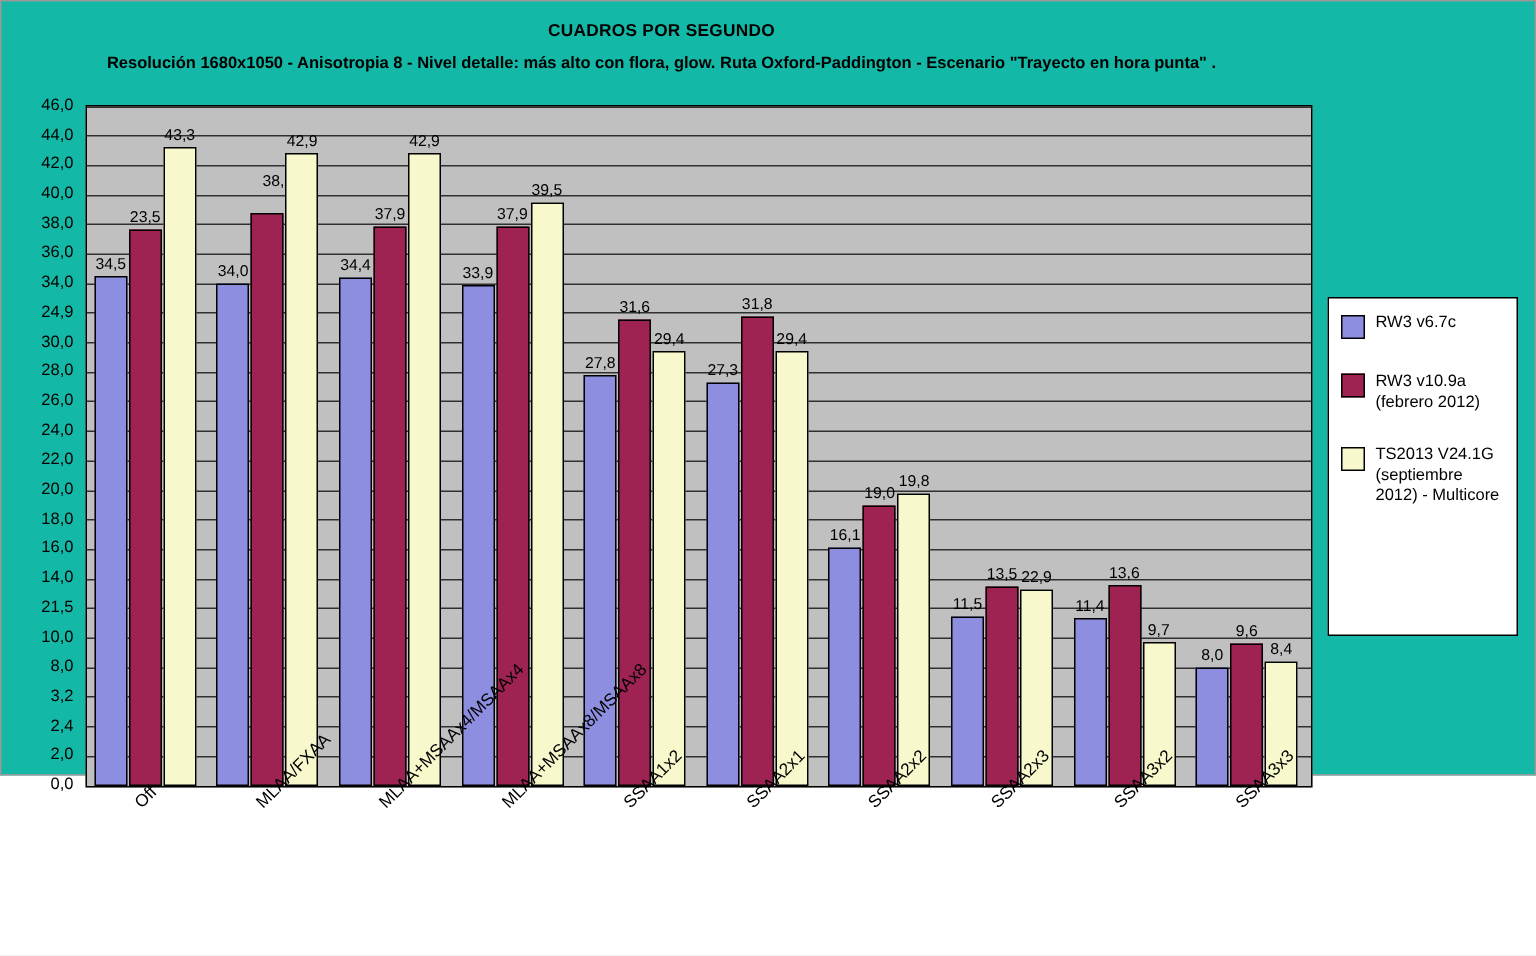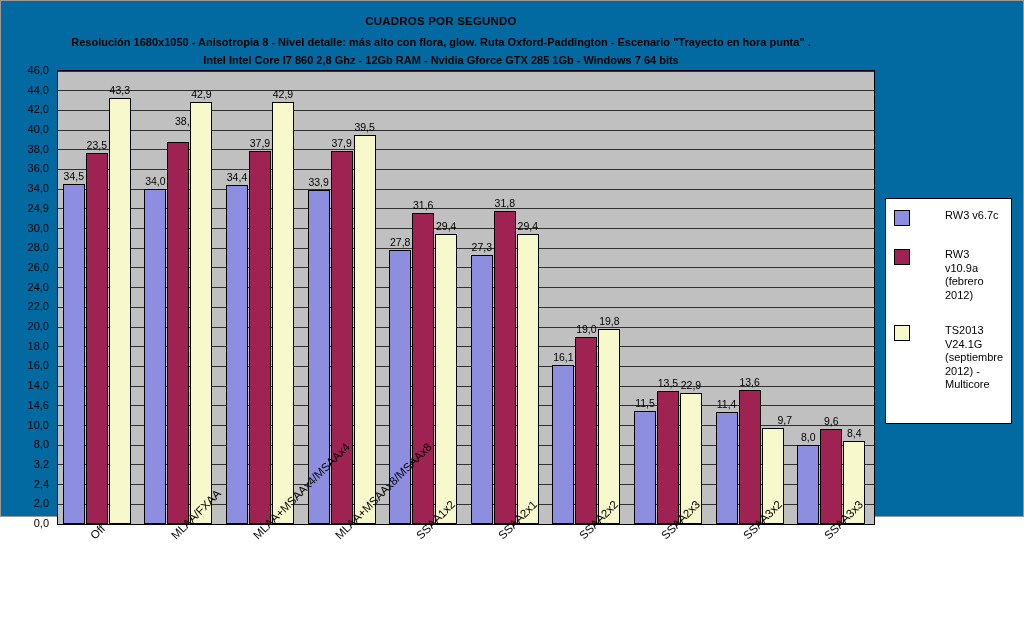--- a/index.html
+++ b/index.html
@@ -12,21 +12,21 @@
     height: 637px;
     font-family: "Liberation Sans", sans-serif;
     overflow: hidden;
   }
   #page {
     position: relative;
     width: 1024px;
     height: 517px;
     box-sizing: border-box;
     border: 1px solid #999;
-    background: #0369a1;
+    background: #14b8a6;
   }
 
   
   .titles {
     position: absolute;
     left: 0;
     top: 14px;
     width: 880px;
     text-align: center;
   }
@@ -141,21 +141,20 @@
     height: 226px;
     background: #ffffff;
     border: 1px solid #000;
     box-sizing: border-box;
     padding: 10px 6px 0 8px;
   }
   .legend-item {
     display: flex;
     align-items: flex-start;
     margin-bottom: 22px;
-    gap: 28px;
   }
   .swatch {
     width: 14px;
     height: 14px;
     border: 1px solid #000;
     margin-right: 7px;
     flex: 0 0 auto;
     margin-top: 1px;
   }
   .legend-text {
@@ -165,31 +164,30 @@
   }
 </style>
 </head>
 <body>
 
 <div id="page">
 
   <div class="titles">
     <div class="title-main">CUADROS POR SEGUNDO</div>
     <div class="title-sub">Resolución 1680x1050 - Anisotropia 8 - Nivel detalle: más alto con flora, glow. Ruta Oxford-Paddington - Escenario "Trayecto en hora punta" .</div>
-    <div class="title-sub2">Intel Intel Core I7 860 2,8 Ghz - 12Gb RAM - Nvidia Gforce GTX 285 1Gb - Windows 7 64 bits</div>
   </div>
 
   <div id="ylabels">
       <div class="ytick" style="top: 448px;">0,0</div>
       <div class="ytick" style="top: 428.304px;">2,0</div>
       <div class="ytick" style="top: 408.609px;">2,4</div>
       <div class="ytick" style="top: 388.913px;">3,2</div>
       <div class="ytick" style="top: 369.217px;">8,0</div>
       <div class="ytick" style="top: 349.522px;">10,0</div>
-      <div class="ytick" style="top: 329.826px;">14,6</div>
+      <div class="ytick" style="top: 329.826px;">21,5</div>
       <div class="ytick" style="top: 310.13px;">14,0</div>
       <div class="ytick" style="top: 290.435px;">16,0</div>
       <div class="ytick" style="top: 270.739px;">18,0</div>
       <div class="ytick" style="top: 251.043px;">20,0</div>
       <div class="ytick" style="top: 231.348px;">22,0</div>
       <div class="ytick" style="top: 211.652px;">24,0</div>
       <div class="ytick" style="top: 191.957px;">26,0</div>
       <div class="ytick" style="top: 172.261px;">28,0</div>
       <div class="ytick" style="top: 152.565px;">30,0</div>
       <div class="ytick" style="top: 132.87px;">24,9</div>
@@ -289,21 +287,21 @@
         <div class="barlabel" style="left: 21.8px; width: 34px; bottom: 134.946px;">13,5</div>
         <div class="bar s2" style="left: 50.8px; width: 22px; height: 130.976px;"></div>
         <div class="barlabel" style="left: 44.8px; width: 34px; bottom: 132.976px;">22,9</div>
       </div>
       <div class="group" style="left: 652.8px; width: 81.6px;">
         <div class="bar s0" style="left: 4.8px; width: 22px; height: 112.265px;"></div>
         <div class="barlabel" style="left: -1.2px; width: 34px; bottom: 114.265px;">11,4</div>
         <div class="bar s1" style="left: 27.8px; width: 22px; height: 133.93px;"></div>
         <div class="barlabel" style="left: 21.8px; width: 34px; bottom: 135.93px;">13,6</div>
         <div class="bar s2" style="left: 50.8px; width: 22px; height: 95.5239px;"></div>
-        <div class="barlabel" style="left: 57px; width: 34px; bottom: 97.5239px;">9,7</div>
+        <div class="barlabel" style="left: 35px; width: 34px; bottom: 97.5239px; text-align: right;">9,7</div>
       </div>
       <div class="group" style="left: 734.4px; width: 81.6px;">
         <div class="bar s0" style="left: 4.8px; width: 22px; height: 78.7826px;"></div>
         <div class="barlabel" style="left: -1.2px; width: 34px; bottom: 80.7826px;">8,0</div>
         <div class="bar s1" style="left: 27.8px; width: 22px; height: 94.5391px;"></div>
         <div class="barlabel" style="left: 21.8px; width: 34px; bottom: 96.5391px;">9,6</div>
         <div class="bar s2" style="left: 50.8px; width: 22px; height: 82.7217px;"></div>
         <div class="barlabel" style="left: 44.8px; width: 34px; bottom: 84.7217px;">8,4</div>
       </div>
     </div>

